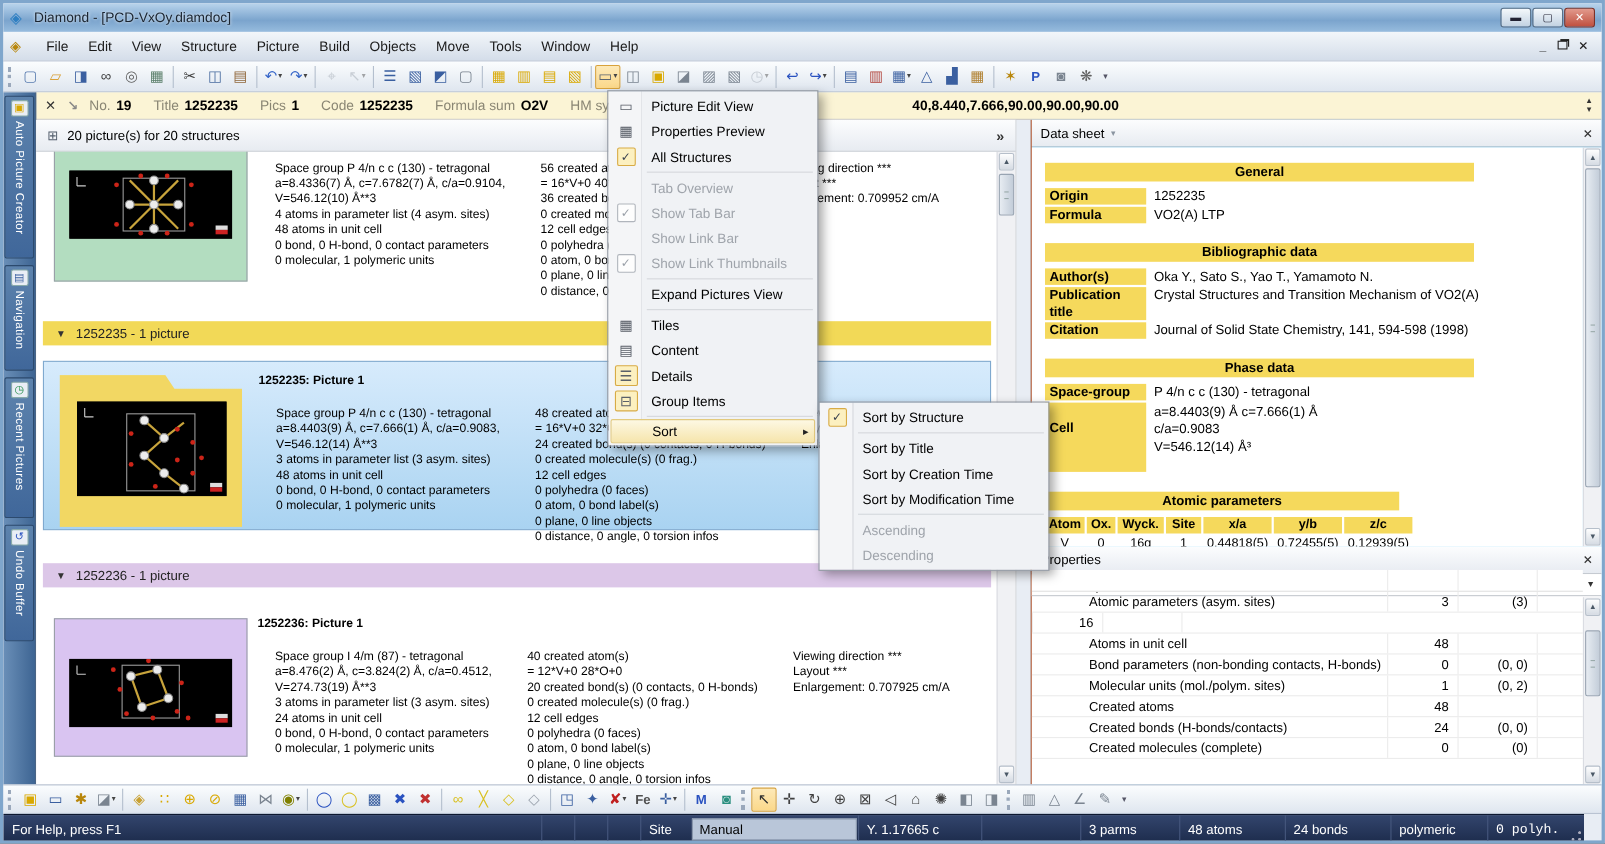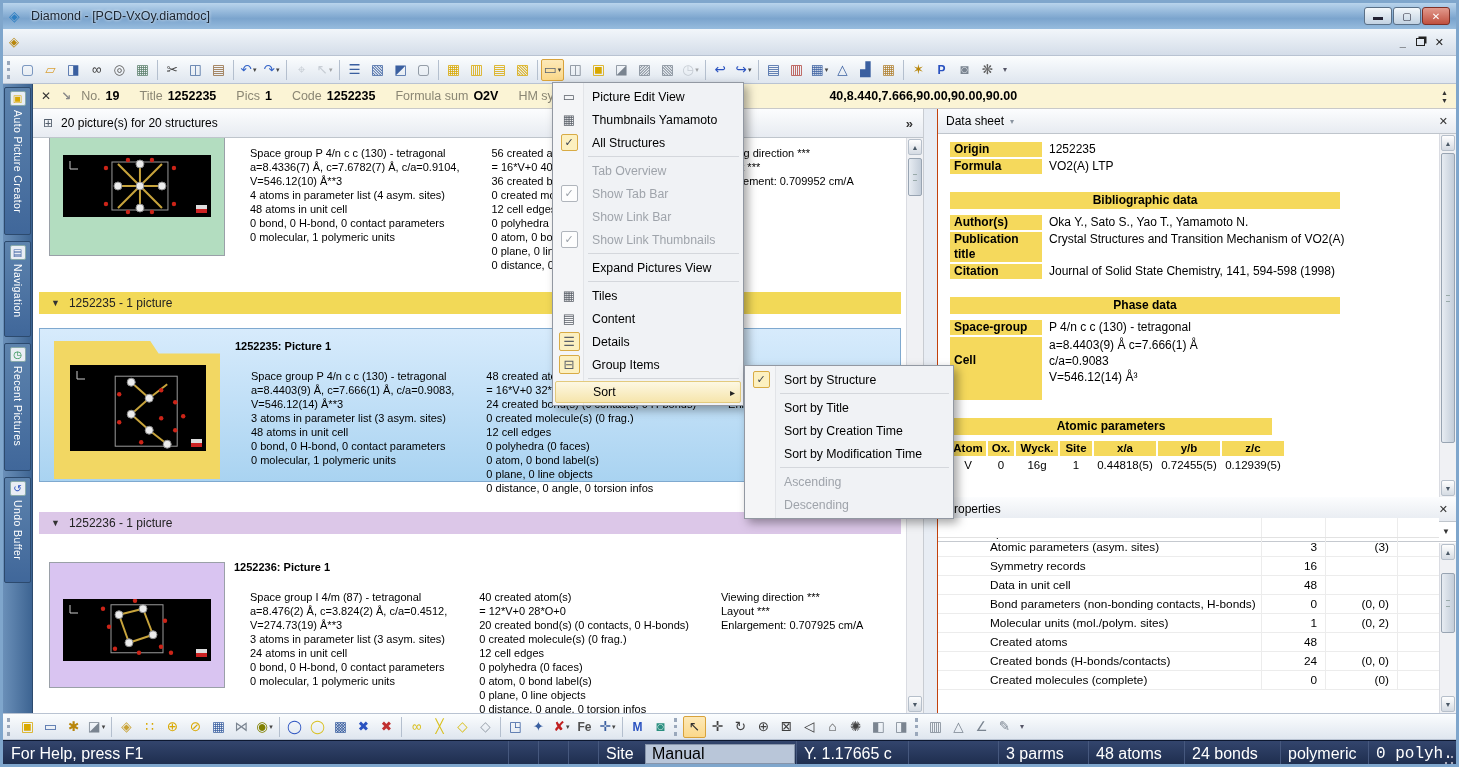--- a/index.html
+++ b/index.html
@@ -126,22 +126,22 @@
   .mitem.dis .lbl{color:#9fa4ab;}
   .mitem.hl{background:linear-gradient(#fdf8e3,#f6e5ac);border:1px solid #e3ca7d;border-radius:2px;height:22px;}
   .mcheck{width:17px;height:17px;border:1px solid #b0b5bc;border-radius:2px;display:flex;align-items:center;
     justify-content:center;font-size:11px;color:#9aa0a8;background:#fdfdfd;}
   .mcheck.en{background:#fcf0c0;border-color:#d8ab45;color:#3a4250;}
   .micon{font-size:13px;color:#5a6069;width:21px;height:19px;display:flex;align-items:center;justify-content:center;}
   .micon.active{background:#fcf0c0;border:1px solid #d8ab45;border-radius:2px;}
   .msep{height:1px;background:#d4d7dc;margin:2px 2px 2px 33px;}
   .subarrow{position:absolute;right:5px;font-size:10px;color:#222;}
   
-  .statusbar{position:absolute;left:0;right:0;top:737px;height:27px;display:flex;align-items:stretch;
-    background:linear-gradient(#33456d,#1c2b4b);color:#fff;font-size:16px;border-top:1px solid #0d1830;}
+  .statusbar{position:absolute;left:0;right:16px;top:737px;height:27px;display:flex;align-items:stretch;
+    background:linear-gradient(#33456d,#1c2b4b);color:#fff;font-size:12px;border-top:1px solid #0d1830;}
   .scell{display:flex;align-items:center;padding:0 7px;border-left:1px solid #46587e;white-space:nowrap;}
   .scell.help{flex:1;border-left:none;padding-left:8px;}
   .scell.inset{background:#b9c6d9;color:#000;margin:3px 1px;border:1px solid #8795ab;padding:0 6px;}
   .grip{width:16px;border-left:none;position:relative;}
   .grip::after{content:"";position:absolute;right:2px;bottom:2px;width:10px;height:10px;
     background:
       radial-gradient(circle at 8px 2px,#aab 1px,transparent 1.6px),
       radial-gradient(circle at 8px 8px,#aab 1px,transparent 1.6px),
       radial-gradient(circle at 2px 8px,#aab 1px,transparent 1.6px);}
 </style>
@@ -155,20 +155,21 @@
     <span class="title-text">Diamond - [PCD-VxOy.diamdoc]</span>
     <span class="winbtns">
       <span class="wbtn">▬</span>
       <span class="wbtn">▢</span>
       <span class="wbtn close">✕</span>
     </span>
   </div>
 
   <div class="menubar">
     <span class="mb-ico">◈</span>
+    <span id="menubar-items"><span class="mi">File</span><span class="mi">Edit</span><span class="mi">View</span><span class="mi">Structure</span><span class="mi">Picture</span><span class="mi">Build</span><span class="mi">Objects</span><span class="mi">Move</span><span class="mi">Tools</span><span class="mi">Window</span><span class="mi">Help</span></span>
     <span class="docbtns">
       <span class="dbtn">_</span>
       <span class="dbtn"><span class="rbox"></span></span>
       <span class="dbtn">✕</span>
     </span>
   </div>
 
   <div class="toolbar top">
     <span class="tgrip"></span>
     <span id="toolbar-top-items" style="display:flex;align-items:center;">
@@ -545,20 +546,21 @@
     </div>
   </div>
 
   <div class="rpanel">
     <div class="phead">
       <span>Data sheet</span>
       <span class="pin">▾</span>
       <span class="px">✕</span>
     </div>
     <div class="dbody" id="datasheet-body">
+        <div class="dsec">General</div>
         <div class="drow">
           <span class="dlabel">Origin</span>
           <span class="dval">1252235</span>
         </div>
         <div class="drow">
           <span class="dlabel">Formula</span>
           <span class="dval">VO2(A) LTP</span>
         </div>
         <div style="height: 10px;"></div>
         <div class="dsec">Bibliographic data</div>
@@ -633,27 +635,26 @@
             <span class="pc2"></span>
             <span class="pc3"></span>
           </div>
           <div class="prow">
             <span class="pc0">Atomic parameters (asym. sites)</span>
             <span class="pc1">3</span>
             <span class="pc2">(3)</span>
             <span class="pc3"></span>
           </div>
           <div class="prow">
-            <span class="pc0">Symmetry records</span>
             <span class="pc1">16</span>
             <span class="pc2"></span>
             <span class="pc3"></span>
           </div>
           <div class="prow">
-            <span class="pc0">Data in unit cell</span>
+            <span class="pc0">Atoms in unit cell</span>
             <span class="pc1">48</span>
             <span class="pc2"></span>
             <span class="pc3"></span>
           </div>
           <div class="prow">
             <span class="pc0">Bond parameters (non-bonding contacts, H-bonds)</span>
             <span class="pc1">0</span>
             <span class="pc2">(0, 0)</span>
             <span class="pc3"></span>
           </div>
@@ -854,21 +855,21 @@
       <div class="mitem">
         <span class="ibox">
           <span class="micon">▭</span>
         </span>
         <span class="lbl">Picture Edit View</span>
       </div>
       <div class="mitem">
         <span class="ibox">
           <span class="micon">▦</span>
         </span>
-        <span class="lbl">Thumbnails Yamamoto</span>
+        <span class="lbl">Properties Preview</span>
       </div>
       <div class="mitem">
         <span class="ibox">
           <span class="mcheck en">✓</span>
         </span>
         <span class="lbl">All Structures</span>
       </div>
       <div class="msep"></div>
       <div class="mitem dis">
         <span class="ibox"></span>

